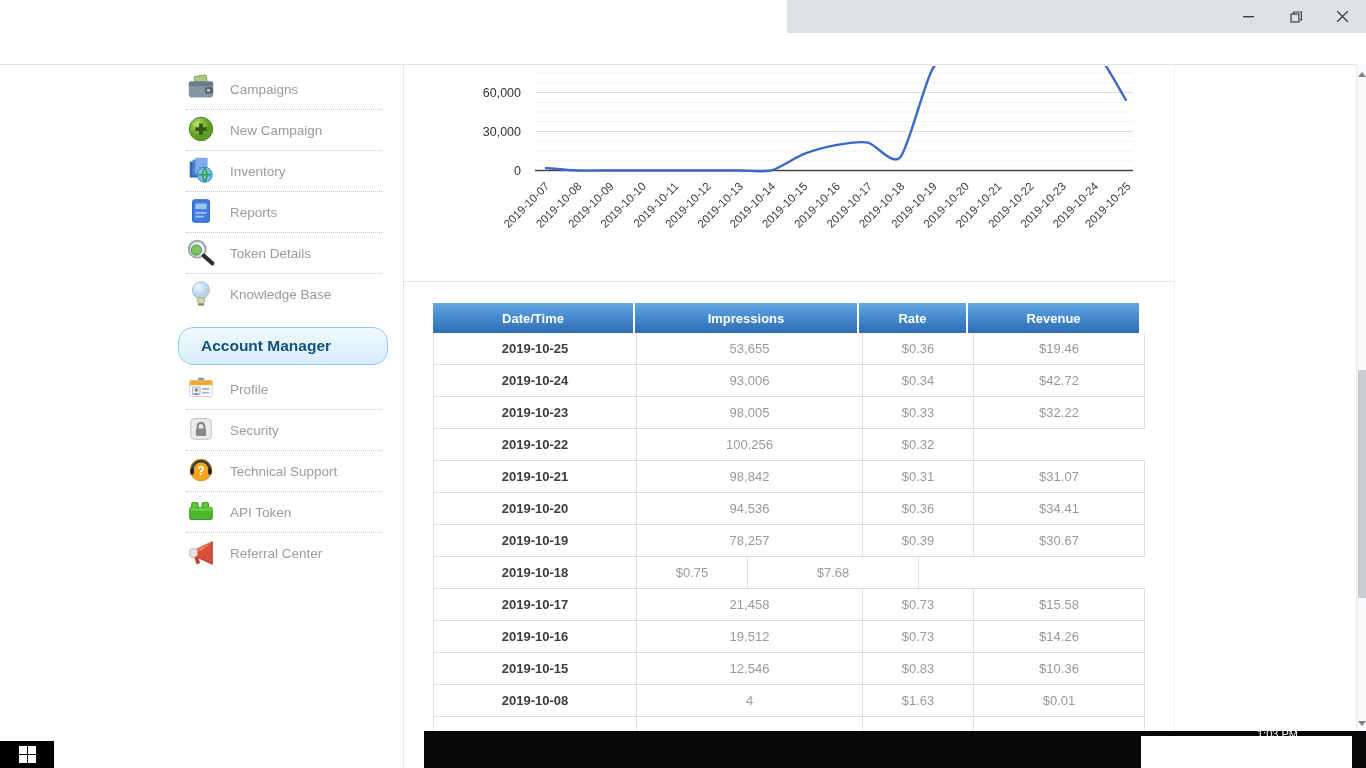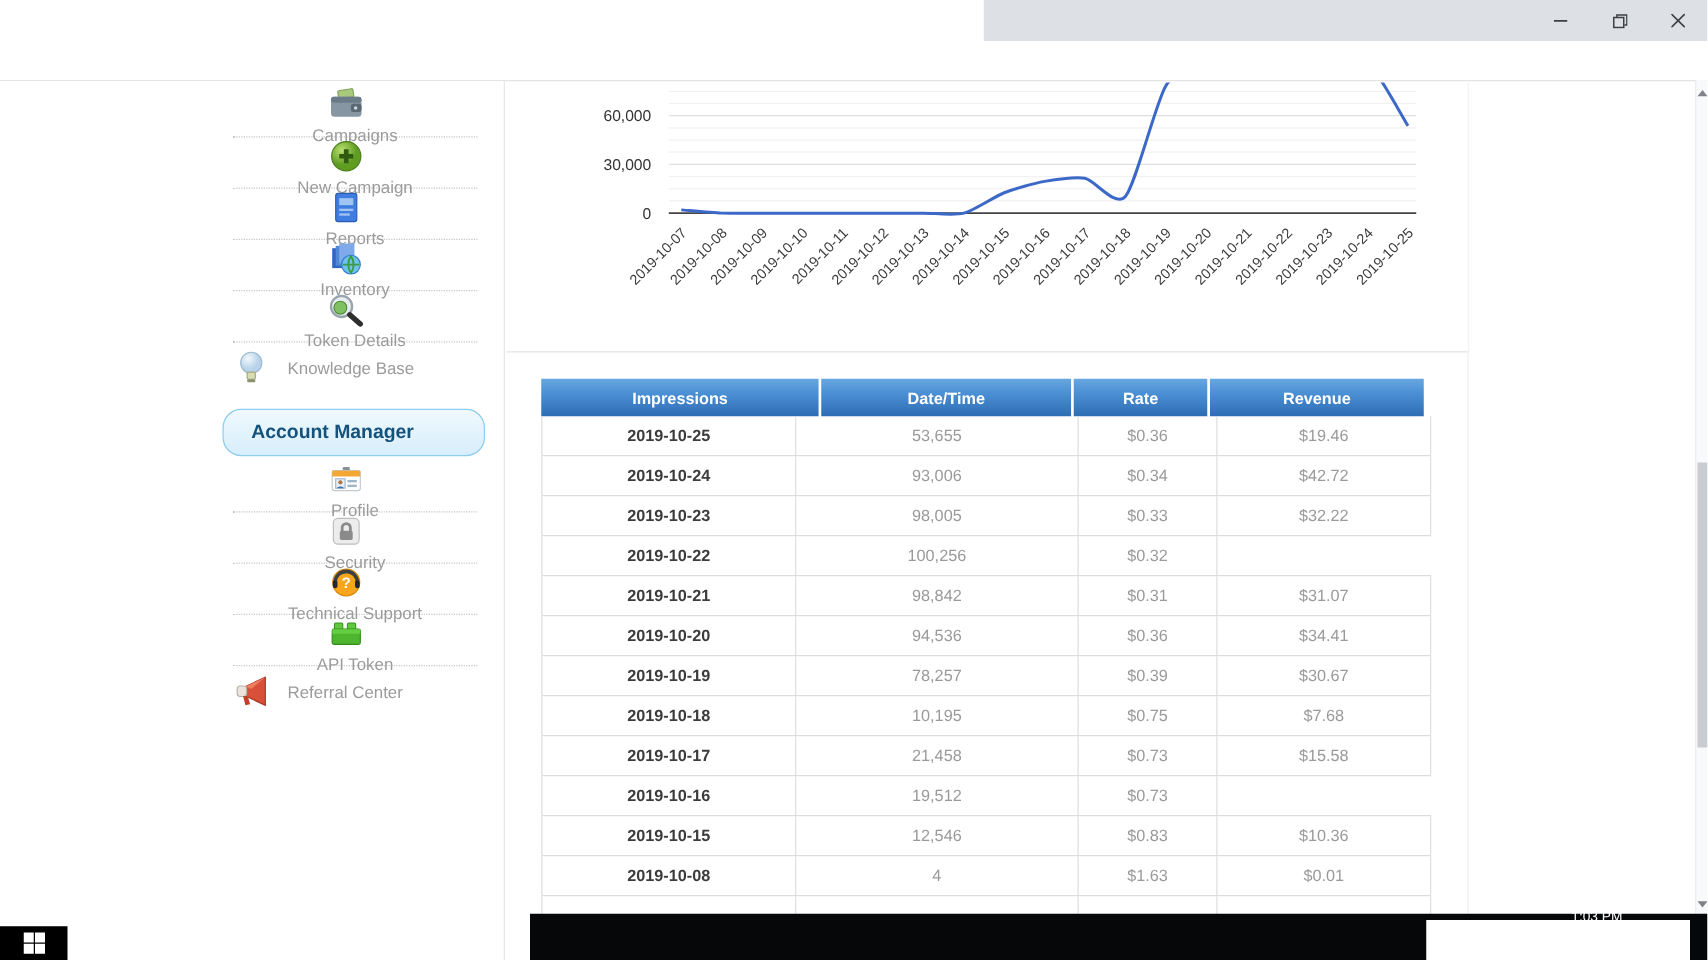--- a/index.html
+++ b/index.html
@@ -38,21 +38,21 @@
   
   .page { position:absolute; top:64px; left:0; width:1366px; height:704px; background:#fff;
     border-top:1px solid #e4e4e4; }
 
   .sidebar { position:absolute; left:0; top:0; width:404px; height:704px; background:#fff;
     border-right:1px solid #e7e7e7; }
   .side-list { position:absolute; left:186px; width:196px; }
   .side-list.top { top:4px; }
   .side-list.account { top:304px; }
   .side-item { height:41px; display:flex; align-items:center; cursor:pointer; }
-  .side-item:not(:last-child) { border-bottom:1px dotted #c8c8c8;flex-direction:column; }
+  .side-item:not(:last-child) { border-bottom:1px dotted #c8c8c8; }
   .side-item .icn { width:32px; height:32px; margin-right:12px; flex:none; }
   .side-item .icn svg { width:30px; height:30px; }
   .side-item .lbl { font-size:13.5px; color:#9b9b9b; }
 
   .am-box { position:absolute; left:178px; top:262px; width:210px; height:38px;
     border:1px solid #8ecdf0; border-radius:15px;
     background:linear-gradient(#f0f9fe,#d7eefb);
     display:flex; align-items:center; padding-left:22px;
     font-size:15.5px; font-weight:bold; color:#14527c; cursor:pointer; }
 
@@ -203,36 +203,36 @@
                   <stop offset="100%" stop-color="#5e9c22"></stop>
                 </radialGradient>
               </defs>
               <circle cx="16" cy="16" r="12.5" fill="url(#g1)" stroke="#4c7f1c"></circle>
               <path d="M16 10v12M10 16h12" stroke="#2f5a10" stroke-width="4"></path>
             </svg></span>
           <span class="lbl">New Campaign</span>
         </div>
         <div class="side-item">
           <span class="icn"><svg viewBox="0 0 32 32">
-              <rect x="7" y="4" width="18" height="24" rx="2" fill="#3f7de0" stroke="#2a5cb0"></rect>
-              <rect x="10" y="8" width="12" height="6" fill="#9fc3f2"></rect>
-              <rect x="10" y="17" width="12" height="2" fill="#9fc3f2"></rect>
-              <rect x="10" y="21" width="9" height="2" fill="#9fc3f2"></rect>
-            </svg></span>
-          <span class="lbl">Reports</span>
-        </div>
-        <div class="side-item">
-          <span class="icn"><svg viewBox="0 0 32 32">
               <rect x="4" y="7" width="13" height="17" fill="#2f66c0"></rect>
               <rect x="7" y="5" width="13" height="17" fill="#4f87d8"></rect>
               <rect x="10" y="3" width="13" height="17" fill="#7fa9e8"></rect>
               <circle cx="20" cy="21" r="8" fill="#6fc3ea" stroke="#2e7dd1"></circle>
               <path d="M13 21h14M20 14c3 3.5 3 10.5 0 14-3-3.5-3-10.5 0-14z" stroke="#3a9b43" fill="none" stroke-width="1.5"></path>
             </svg></span>
           <span class="lbl">Inventory</span>
+        </div>
+        <div class="side-item">
+          <span class="icn"><svg viewBox="0 0 32 32">
+              <rect x="7" y="4" width="18" height="24" rx="2" fill="#3f7de0" stroke="#2a5cb0"></rect>
+              <rect x="10" y="8" width="12" height="6" fill="#9fc3f2"></rect>
+              <rect x="10" y="17" width="12" height="2" fill="#9fc3f2"></rect>
+              <rect x="10" y="21" width="9" height="2" fill="#9fc3f2"></rect>
+            </svg></span>
+          <span class="lbl">Reports</span>
         </div>
         <div class="side-item">
           <span class="icn"><svg viewBox="0 0 32 32">
               <circle cx="12" cy="13" r="9" fill="#e8edf1" stroke="#9aa4ad" stroke-width="2"></circle>
               <circle cx="11" cy="14" r="5.5" fill="#7fc063" stroke="#4f8f3a"></circle>
               <path d="M19 20l9 8" stroke="#2e2e2e" stroke-width="4.5" stroke-linecap="round"></path>
             </svg></span>
           <span class="lbl">Token Details</span>
         </div>
         <div class="side-item">
@@ -342,22 +342,22 @@
         <text x="629.5" y="121" text-anchor="end" font-size="11.5" fill="#3c3c3c" font-family="Liberation Sans,sans-serif" transform="rotate(-45 629.5 121)">2019-10-22</text>
         <text x="661.8" y="121" text-anchor="end" font-size="11.5" fill="#3c3c3c" font-family="Liberation Sans,sans-serif" transform="rotate(-45 661.8 121)">2019-10-23</text>
         <text x="694.0999999999999" y="121" text-anchor="end" font-size="11.5" fill="#3c3c3c" font-family="Liberation Sans,sans-serif" transform="rotate(-45 694.0999999999999 121)">2019-10-24</text>
         <text x="726.4" y="121" text-anchor="end" font-size="11.5" fill="#3c3c3c" font-family="Liberation Sans,sans-serif" transform="rotate(-45 726.4 121)">2019-10-25</text>
         <path d="M140,101.9 C144.0,102.2 164.2,104.2 172.3,104.5 C180.4,104.8 196.5,104.5 204.6,104.5 C212.7,104.5 228.8,104.5 236.9,104.5 C245.0,104.5 261.1,104.5 269.2,104.5 C277.3,104.5 293.4,104.5 301.5,104.5 C309.6,104.5 325.7,104.5 333.8,104.5 C341.9,104.5 358.0,106.5 366.1,104.5 C374.2,102.5 390.3,91.4 398.4,88.2 C406.5,85.0 422.6,80.6 430.7,79.1 C438.8,77.7 454.9,75.1 463.0,76.6 C471.1,78.1 487.2,100.5 495.3,91.2 C503.4,82.0 519.5,16.5 527.6,2.8 C535.7,-10.9 551.8,-15.1 559.9,-18.4 C568.0,-21.7 584.1,-23.1 592.2,-24.0 C600.3,-24.9 616.4,-26.0 624.5,-25.8 C632.6,-25.7 648.7,-24.1 656.8,-22.9 C664.9,-21.7 681.0,-23.6 689.1,-16.4 C697.2,-9.2 717.4,28.4 721.4,34.7" fill="none" stroke="#3c69c7" stroke-width="2.4" stroke-linejoin="round"></path>
       </svg>
   </div>
 
   <div class="data-table">
     <div class="thead" id="thead">
+        <div class="th w0">Date/Time</div>
         <div class="th w1">Impressions</div>
-        <div class="th w0">Date/Time</div>
         <div class="th w2">Rate</div>
         <div class="th w3">Revenue</div>
       </div>
     <div id="tbody">
         <div class="trow">
           <div class="td c0 w0">2019-10-25</div>
           <div class="td c1 w1">53,655</div>
           <div class="td c2 w2">$0.36</div>
           <div class="td c3 w3">$19.46</div>
         </div>
@@ -391,34 +391,34 @@
           <div class="td c3 w3">$34.41</div>
         </div>
         <div class="trow">
           <div class="td c0 w0">2019-10-19</div>
           <div class="td c1 w1">78,257</div>
           <div class="td c2 w2">$0.39</div>
           <div class="td c3 w3">$30.67</div>
         </div>
         <div class="trow">
           <div class="td c0 w0">2019-10-18</div>
-          <div class="td c1 w1">10,195</div>
           <div class="td c2 w2">$0.75</div>
           <div class="td c3 w3">$7.68</div>
         </div>
         <div class="trow">
           <div class="td c0 w0">2019-10-17</div>
           <div class="td c1 w1">21,458</div>
           <div class="td c2 w2">$0.73</div>
           <div class="td c3 w3">$15.58</div>
         </div>
         <div class="trow">
           <div class="td c0 w0">2019-10-16</div>
           <div class="td c1 w1">19,512</div>
           <div class="td c2 w2">$0.73</div>
+          <div class="td c3 w3">$14.26</div>
         </div>
         <div class="trow">
           <div class="td c0 w0">2019-10-15</div>
           <div class="td c1 w1">12,546</div>
           <div class="td c2 w2">$0.83</div>
           <div class="td c3 w3">$10.36</div>
         </div>
         <div class="trow">
           <div class="td c0 w0">2019-10-08</div>
           <div class="td c1 w1">4</div>

